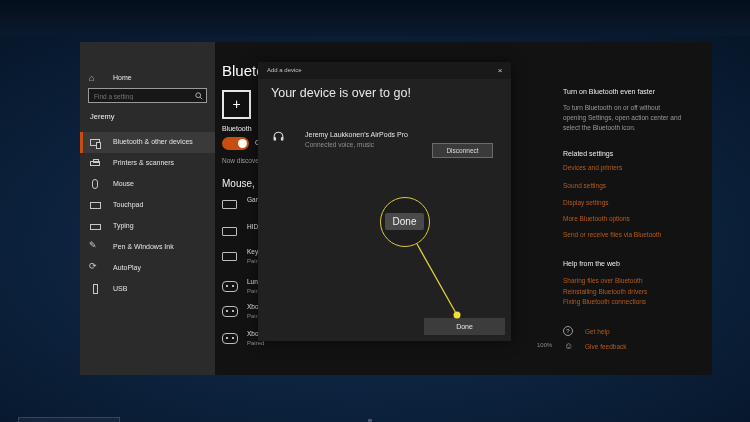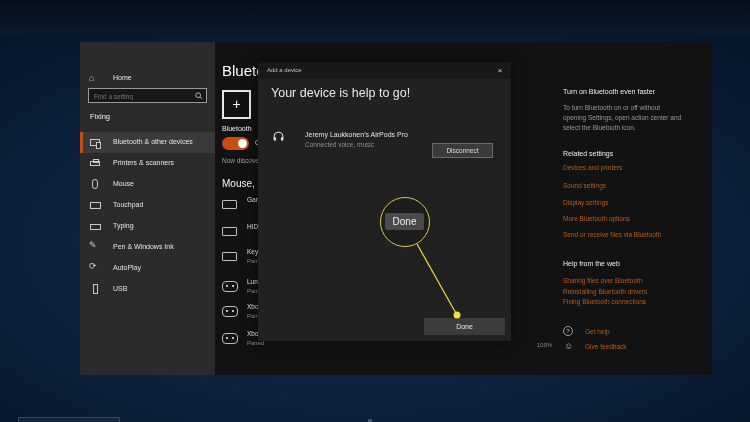--- a/index.html
+++ b/index.html
@@ -123,21 +123,21 @@
         <span class="home-ic">⌂</span>
         <span class="home-lbl">Home</span>
       </div>
       <div class="search-box">
         <input placeholder="Find a setting" style="">
         <svg class="search-ic" width="8" height="8" viewBox="0 0 10 10">
           <circle cx="4" cy="4" r="3" fill="none" stroke="#cfcfcf" stroke-width="1"></circle>
           <line x1="6.3" y1="6.3" x2="9" y2="9" stroke="#cfcfcf" stroke-width="1"></line>
         </svg>
       </div>
-      <div class="side-section">Fixing</div>
+      <div class="side-section">Jeremy</div>
 
       <div class="side-item sel" style="top:90px">
         <span class="accent"></span>
         <span class="sic box-devices"></span>
         <span class="slabel">Bluetooth &amp; other devices</span>
       </div>
       <div class="side-item" style="top:111px">
         <span class="sic box-printer"></span>
         <span class="slabel">Printers &amp; scanners</span>
       </div>
@@ -234,21 +234,21 @@
         <span class="hb-lbl">Give feedback</span>
       </div>
     </div>
   </div>
 
   <div class="dialog">
     <div class="dlg-titlebar">
       <span class="dlg-title">Add a device</span>
       <span class="dlg-close">×</span>
     </div>
-    <div class="dlg-heading">Your device is help to go!</div>
+    <div class="dlg-heading">Your device is over to go!</div>
     <div class="dlg-devrow">
       <svg class="hp-ic" width="13" height="13" viewBox="0 0 24 24">
         <path d="M4 15 v-3 a8 8 0 0 1 16 0 v3" fill="none" stroke="#d8d8d8" stroke-width="2"></path>
         <rect x="3" y="13" width="4.5" height="7" rx="2" fill="#d8d8d8"></rect>
         <rect x="16.5" y="13" width="4.5" height="7" rx="2" fill="#d8d8d8"></rect>
       </svg>
       <span class="dlg-devname">Jeremy Laukkonen's AirPods Pro</span>
       <span class="dlg-devstatus">Connected voice, music</span>
     </div>
     <div class="btn-disconnect">Disconnect</div>

